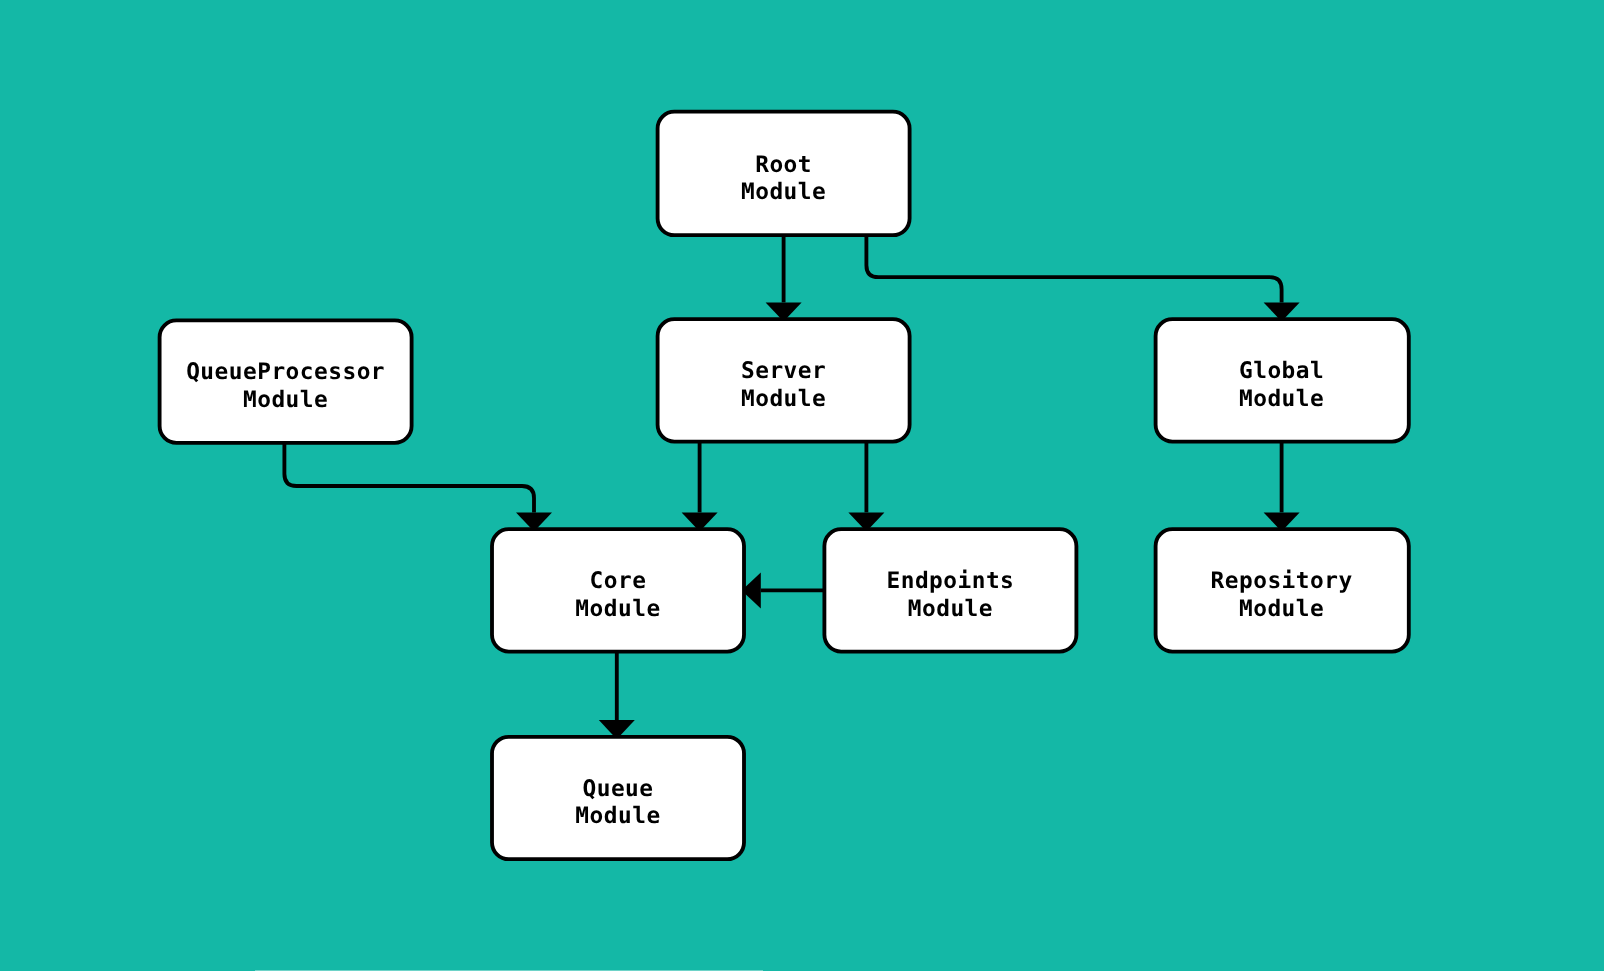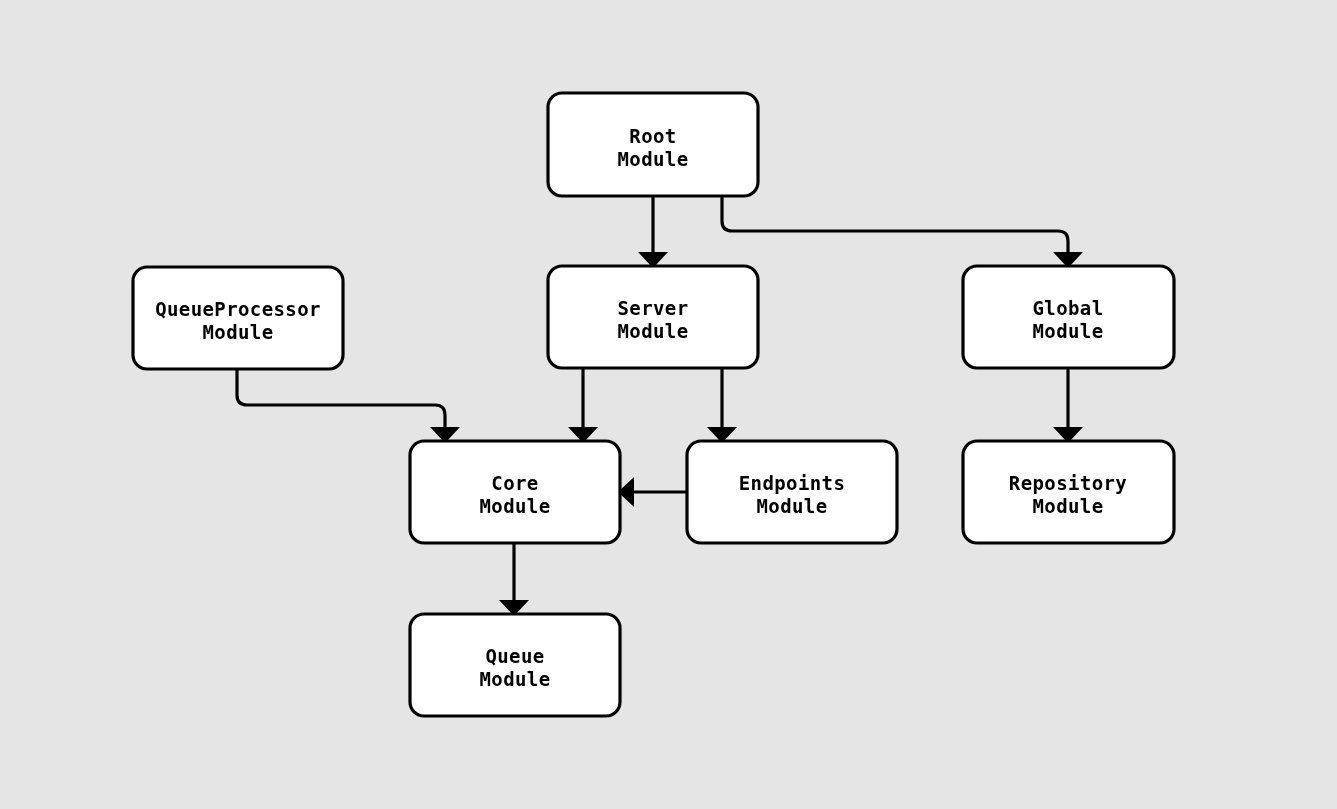--- a/index.html
+++ b/index.html
@@ -8,21 +8,21 @@
     padding: 0;
     background: #ffffff;
   }
   body {
     font-family: "DejaVu Sans Mono", "Liberation Mono", monospace;
   }
   #diagram-root {
     position: relative;
     width: 1337px;
     height: 809px;
-    background: #e5e5e5;
+    background: #14b8a6;
     overflow: hidden;
   }
   #diagram-svg {
     position: absolute;
     top: 0;
     left: 0;
     width: 1337px;
     height: 809px;
     display: block;
   }

